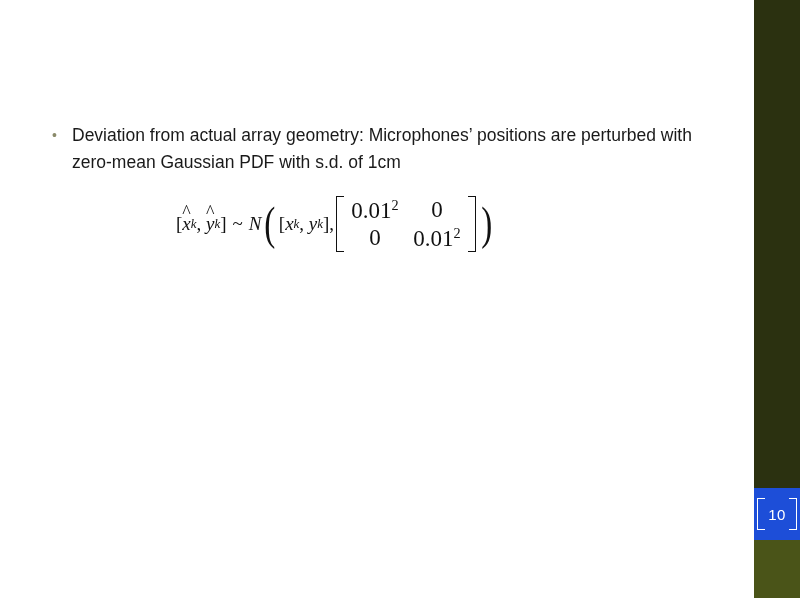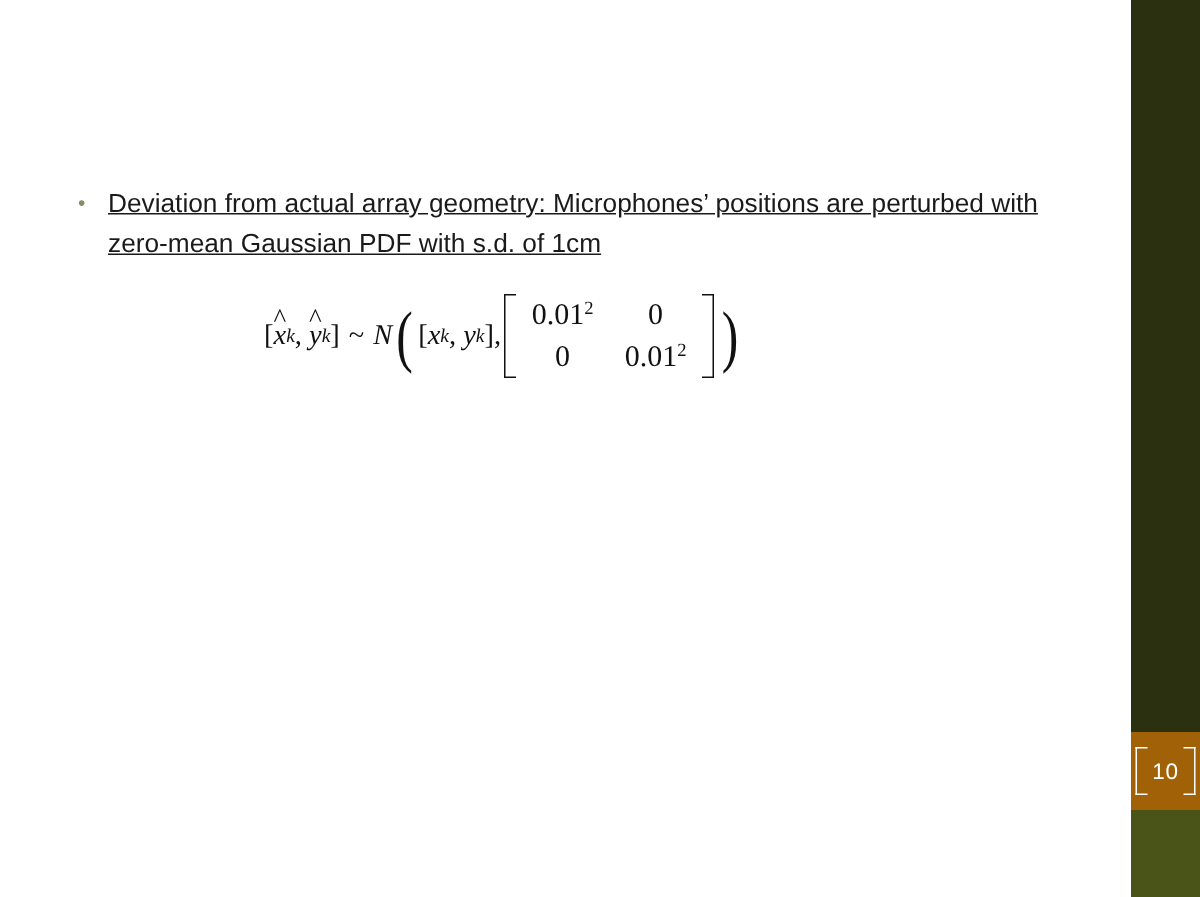--- a/index.html
+++ b/index.html
@@ -36,21 +36,21 @@
     width: 46px;
     height: 58px;
     background: #4a5418;
   }
   .page-number-box {
     position: absolute;
     right: 0;
     top: 488px;
     width: 46px;
     height: 52px;
-    background: #a16207;
+    background: #1d4ed8;
     display: flex;
     align-items: center;
     justify-content: center;
   }
   .page-number {
     color: #ffffff;
     font-size: 15px;
     font-family: "Liberation Sans", sans-serif;
     letter-spacing: 0.5px;
   }
@@ -97,21 +97,20 @@
     line-height: 26px;
     width: 20px;
     flex: 0 0 20px;
   }
   .bullet-text {
     font-family: "Liberation Sans", sans-serif;
     font-size: 17.5px;
     line-height: 27px;
     color: #1a1a1a;
     max-width: 630px;
-    text-decoration: underline;
   }
 
   .equation {
     position: absolute;
     left: 176px;
     top: 196px;
     font-family: "Liberation Serif", serif;
     color: #111111;
     font-size: 19px;
     display: flex;
@@ -155,21 +154,21 @@
     border-right: 1.4px solid #111;
     border-top: 1.4px solid #111;
     border-bottom: 1.4px solid #111;
   }
   .mgrid {
     display: grid;
     grid-template-columns: 62px 62px;
     grid-template-rows: 28px 28px;
     align-items: center;
     justify-items: center;
-    font-size: 20px;
+    font-size: 23px;
     text-align: center;
   }
   .hatwrap {
     position: relative;
     display: inline-block;
   }
   .hat {
     position: absolute;
     top: -0.62em;
     left: 50%;

